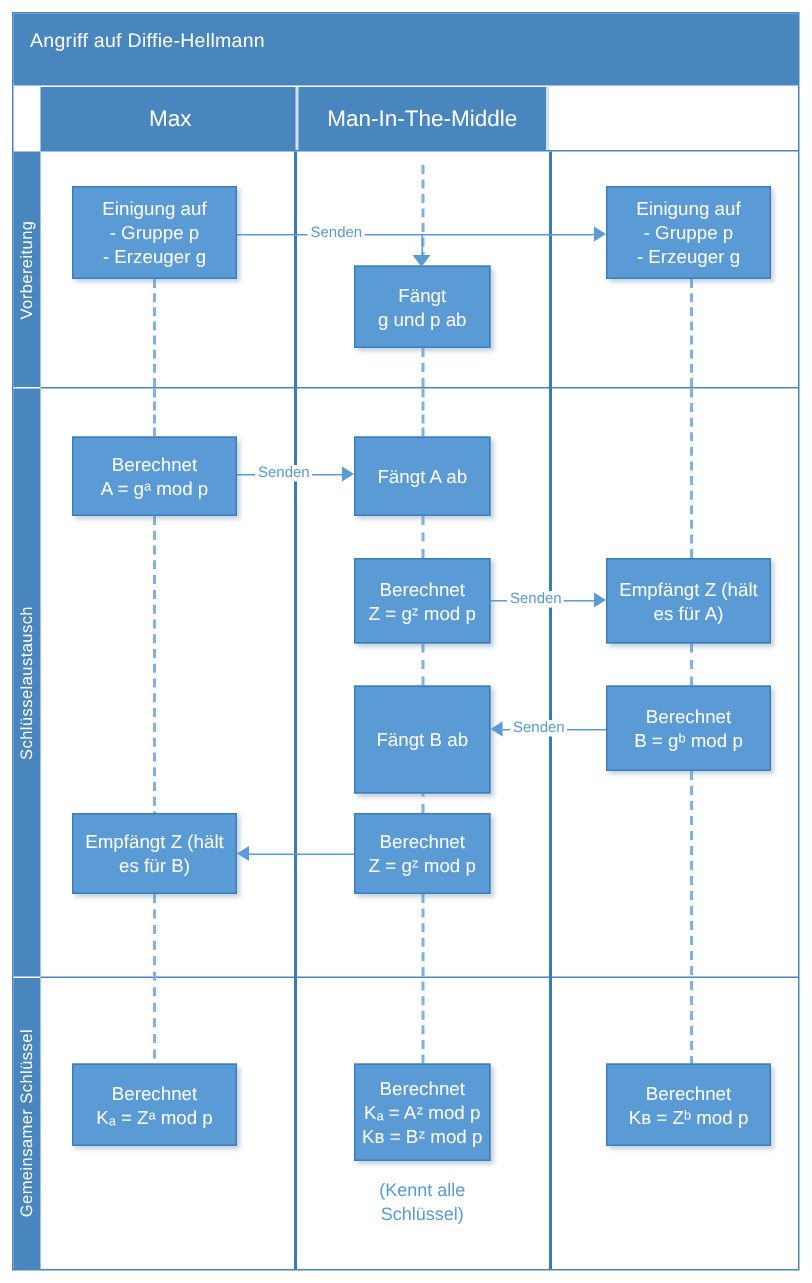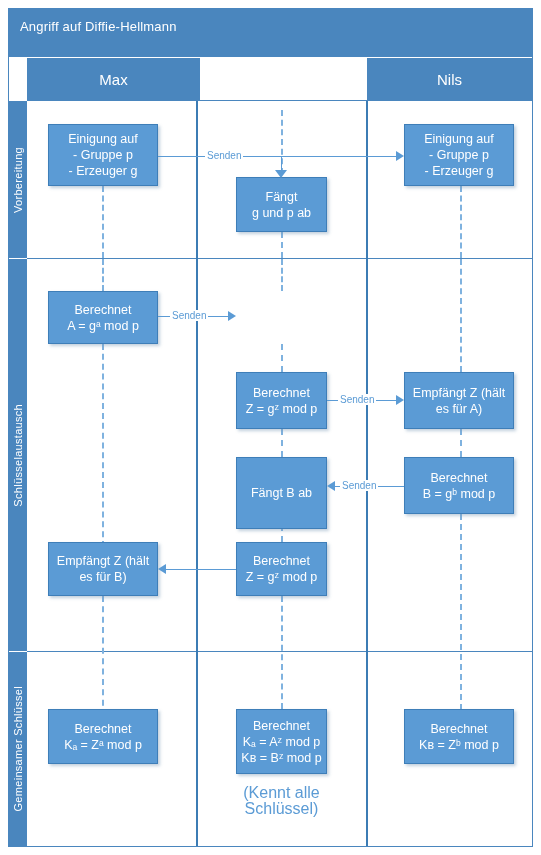--- a/index.html
+++ b/index.html
@@ -111,39 +111,39 @@
 
   .arrow-label{
     position:absolute;
     color:#5B9BD5;font-size:10px;
     background:#ffffff;padding:0 2px;white-space:nowrap;
   }
 
   
   .note{
     position:absolute;
-    color:#5B9BD5;font-size:16px;line-height:16px;text-align:center;
+    color:#5B9BD5;font-size:12px;line-height:16px;text-align:center;
     white-space:nowrap;
   }
 </style>
 </head>
 <body>
 
 <div id="diagram">
 
   <div class="frame"></div>
 
   <div class="title-bar"></div>
   <div class="title-text">Angriff auf Diffie-Hellmann</div>
 
   <div class="col-head c0">
     <span>Max</span>
   </div>
-  <div class="col-head c2">
-    <span>Nils</span>
+  <div class="col-head c1">
+    <span>Man-In-The-Middle</span>
   </div>
 
   <div class="lane-label lane0">
     <span>Vorbereitung</span>
   </div>
   <div class="lane-label lane1">
     <span>Schlüsselaustausch</span>
   </div>
   <div class="lane-label lane2">
     <span>Gemeinsamer Schlüssel</span>
@@ -194,20 +194,23 @@
   <div class="arrow-head ah-right" style="left:396px;top:151px;"></div>
   <div class="arrow-vline" style="left:281px;top:156px;height:15px;"></div>
   <div class="arrow-head ah-down" style="left:275px;top:170px;"></div>
   <div class="arrow-label" style="left:205px;top:150px;">Senden</div>
 
   <div class="box" style="left:48px;top:291px;width:110px;height:53px;">
     <span class="ln">Berechnet</span>
     <span class="ln">A = gᵃ mod p</span>
   </div>
 
+  <div class="box" style="left:236px;top:291px;width:91px;height:53px;">
+    <span class="ln">Fängt A ab</span>
+  </div>
 
   <div class="arrow-line" style="left:158px;top:316px;width:70px;"></div>
   <div class="arrow-head ah-right" style="left:228px;top:311px;"></div>
   <div class="arrow-label" style="left:170px;top:310px;">Senden</div>
 
   <div class="box" style="left:236px;top:372px;width:91px;height:57px;">
     <span class="ln">Berechnet</span>
     <span class="ln">Z = gᶻ mod p</span>
   </div>
 

